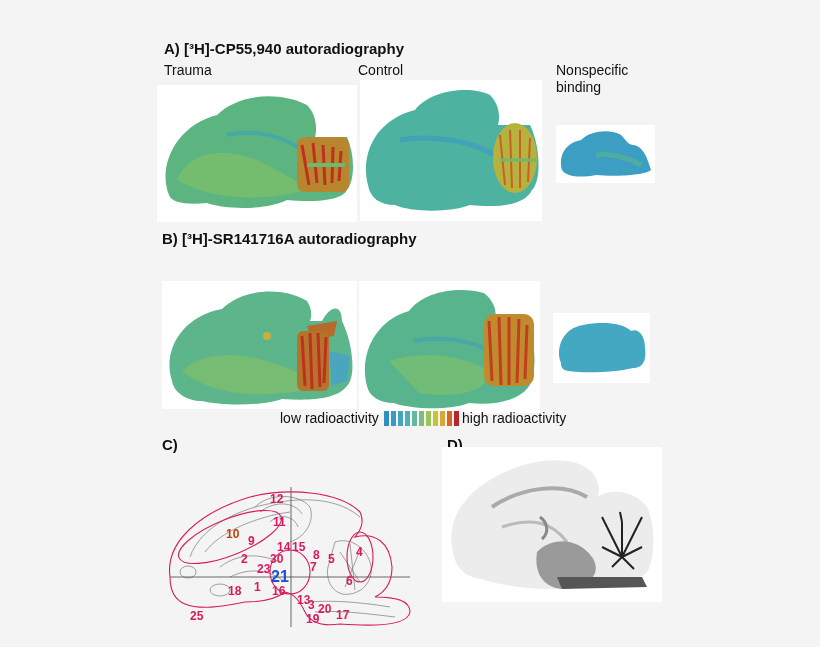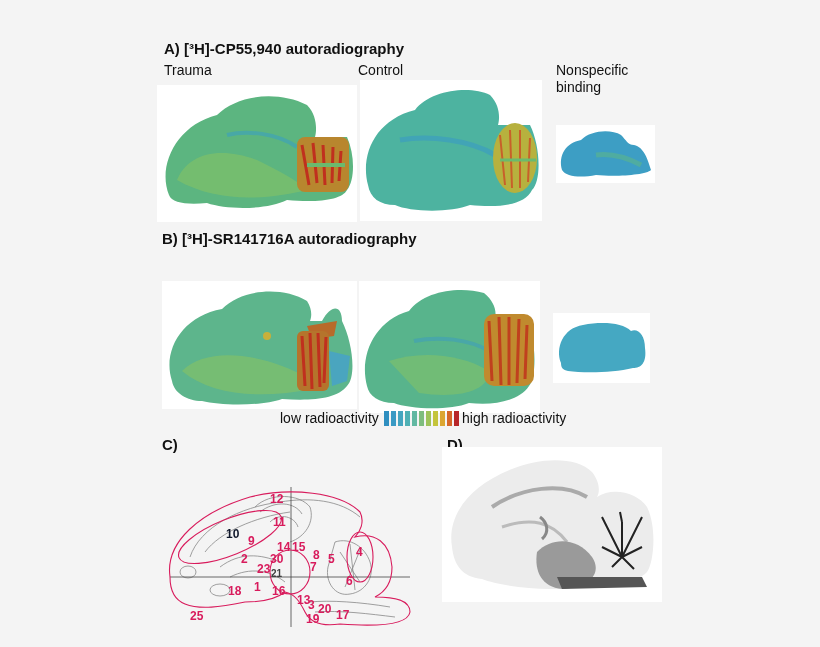--- a/index.html
+++ b/index.html
@@ -122,32 +122,32 @@
     <g fill="none" stroke="#d81b5c" stroke-width="1.1">
       <path d="M10,95 C5,60 40,30 90,15 C130,5 180,10 200,30 C205,40 200,50 195,55 C215,50 230,60 232,85 C232,100 225,110 215,115 C235,115 250,118 250,130 C248,142 220,145 180,142 C160,145 150,140 145,130 C140,120 135,112 125,110 C115,118 100,120 85,120 C60,125 40,128 25,122 C15,118 10,108 10,95 Z"></path>
       <ellipse cx="70" cy="55" rx="55" ry="18" transform="rotate(-22 70 55)"></ellipse>
       <ellipse cx="200" cy="75" rx="13" ry="25"></ellipse>
       <ellipse cx="130" cy="90" rx="20" ry="22"></ellipse>
     </g>
   </svg>
   
   <div class="abs" style="left:110px; top:10px; color:#d81b5c; font-size:12px; font-weight:bold;">12</div>
   <div class="abs" style="left:113px; top:33px; color:#d81b5c; font-size:12px; font-weight:bold;text-align:center;">11</div>
-  <div class="abs" style="left:66px; top:45px; color:#0f172a; font-size:12px; font-weight:bold;">10</div>
+  <div class="abs" style="left:66px; top:45px; color:#c2410c; font-size:12px; font-weight:bold;">10</div>
   <div class="abs" style="left:88px; top:52px; color:#d81b5c; font-size:12px; font-weight:bold;">9</div>
   <div class="abs" style="left:117px; top:58px; color:#d81b5c; font-size:12px; font-weight:bold;">14</div>
   <div class="abs" style="left:132px; top:58px; color:#d81b5c; font-size:12px; font-weight:bold;">15</div>
   <div class="abs" style="left:153px; top:66px; color:#d81b5c; font-size:12px; font-weight:bold;">8</div>
   <div class="abs" style="left:168px; top:70px; color:#d81b5c; font-size:12px; font-weight:bold;">5</div>
   <div class="abs" style="left:196px; top:63px; color:#d81b5c; font-size:12px; font-weight:bold;">4</div>
   <div class="abs" style="left:150px; top:78px; color:#d81b5c; font-size:12px; font-weight:bold;">7</div>
   <div class="abs" style="left:81px; top:70px; color:#d81b5c; font-size:12px; font-weight:bold;">2</div>
   <div class="abs" style="left:110px; top:70px; color:#d81b5c; font-size:12px; font-weight:bold;">30</div>
   <div class="abs" style="left:97px; top:80px; color:#d81b5c; font-size:12px; font-weight:bold;">23</div>
-  <div class="abs" style="left:111px; top:86px; color:#404040; font-size:10px; font-weight:bold;">21</div>
+  <div class="abs" style="left:111px; top:86px; color:#1d4ed8; font-size:16px; font-weight:bold;">21</div>
   <div class="abs" style="left:186px; top:92px; color:#d81b5c; font-size:12px; font-weight:bold;">6</div>
   <div class="abs" style="left:94px; top:98px; color:#d81b5c; font-size:12px; font-weight:bold;">1</div>
   <div class="abs" style="left:68px; top:102px; color:#d81b5c; font-size:12px; font-weight:bold;">18</div>
   <div class="abs" style="left:112px; top:102px; color:#d81b5c; font-size:12px; font-weight:bold;">16</div>
   <div class="abs" style="left:137px; top:105px; color:#d81b5c; font-size:12px; font-weight:bold;margin-top:6px;">13</div>
   <div class="abs" style="left:148px; top:116px; color:#d81b5c; font-size:12px; font-weight:bold;">3</div>
   <div class="abs" style="left:158px; top:120px; color:#d81b5c; font-size:12px; font-weight:bold;">20</div>
   <div class="abs" style="left:176px; top:126px; color:#d81b5c; font-size:12px; font-weight:bold;">17</div>
   <div class="abs" style="left:146px; top:130px; color:#d81b5c; font-size:12px; font-weight:bold;">19</div>
   <div class="abs" style="left:30px; top:127px; color:#d81b5c; font-size:12px; font-weight:bold;">25</div>

